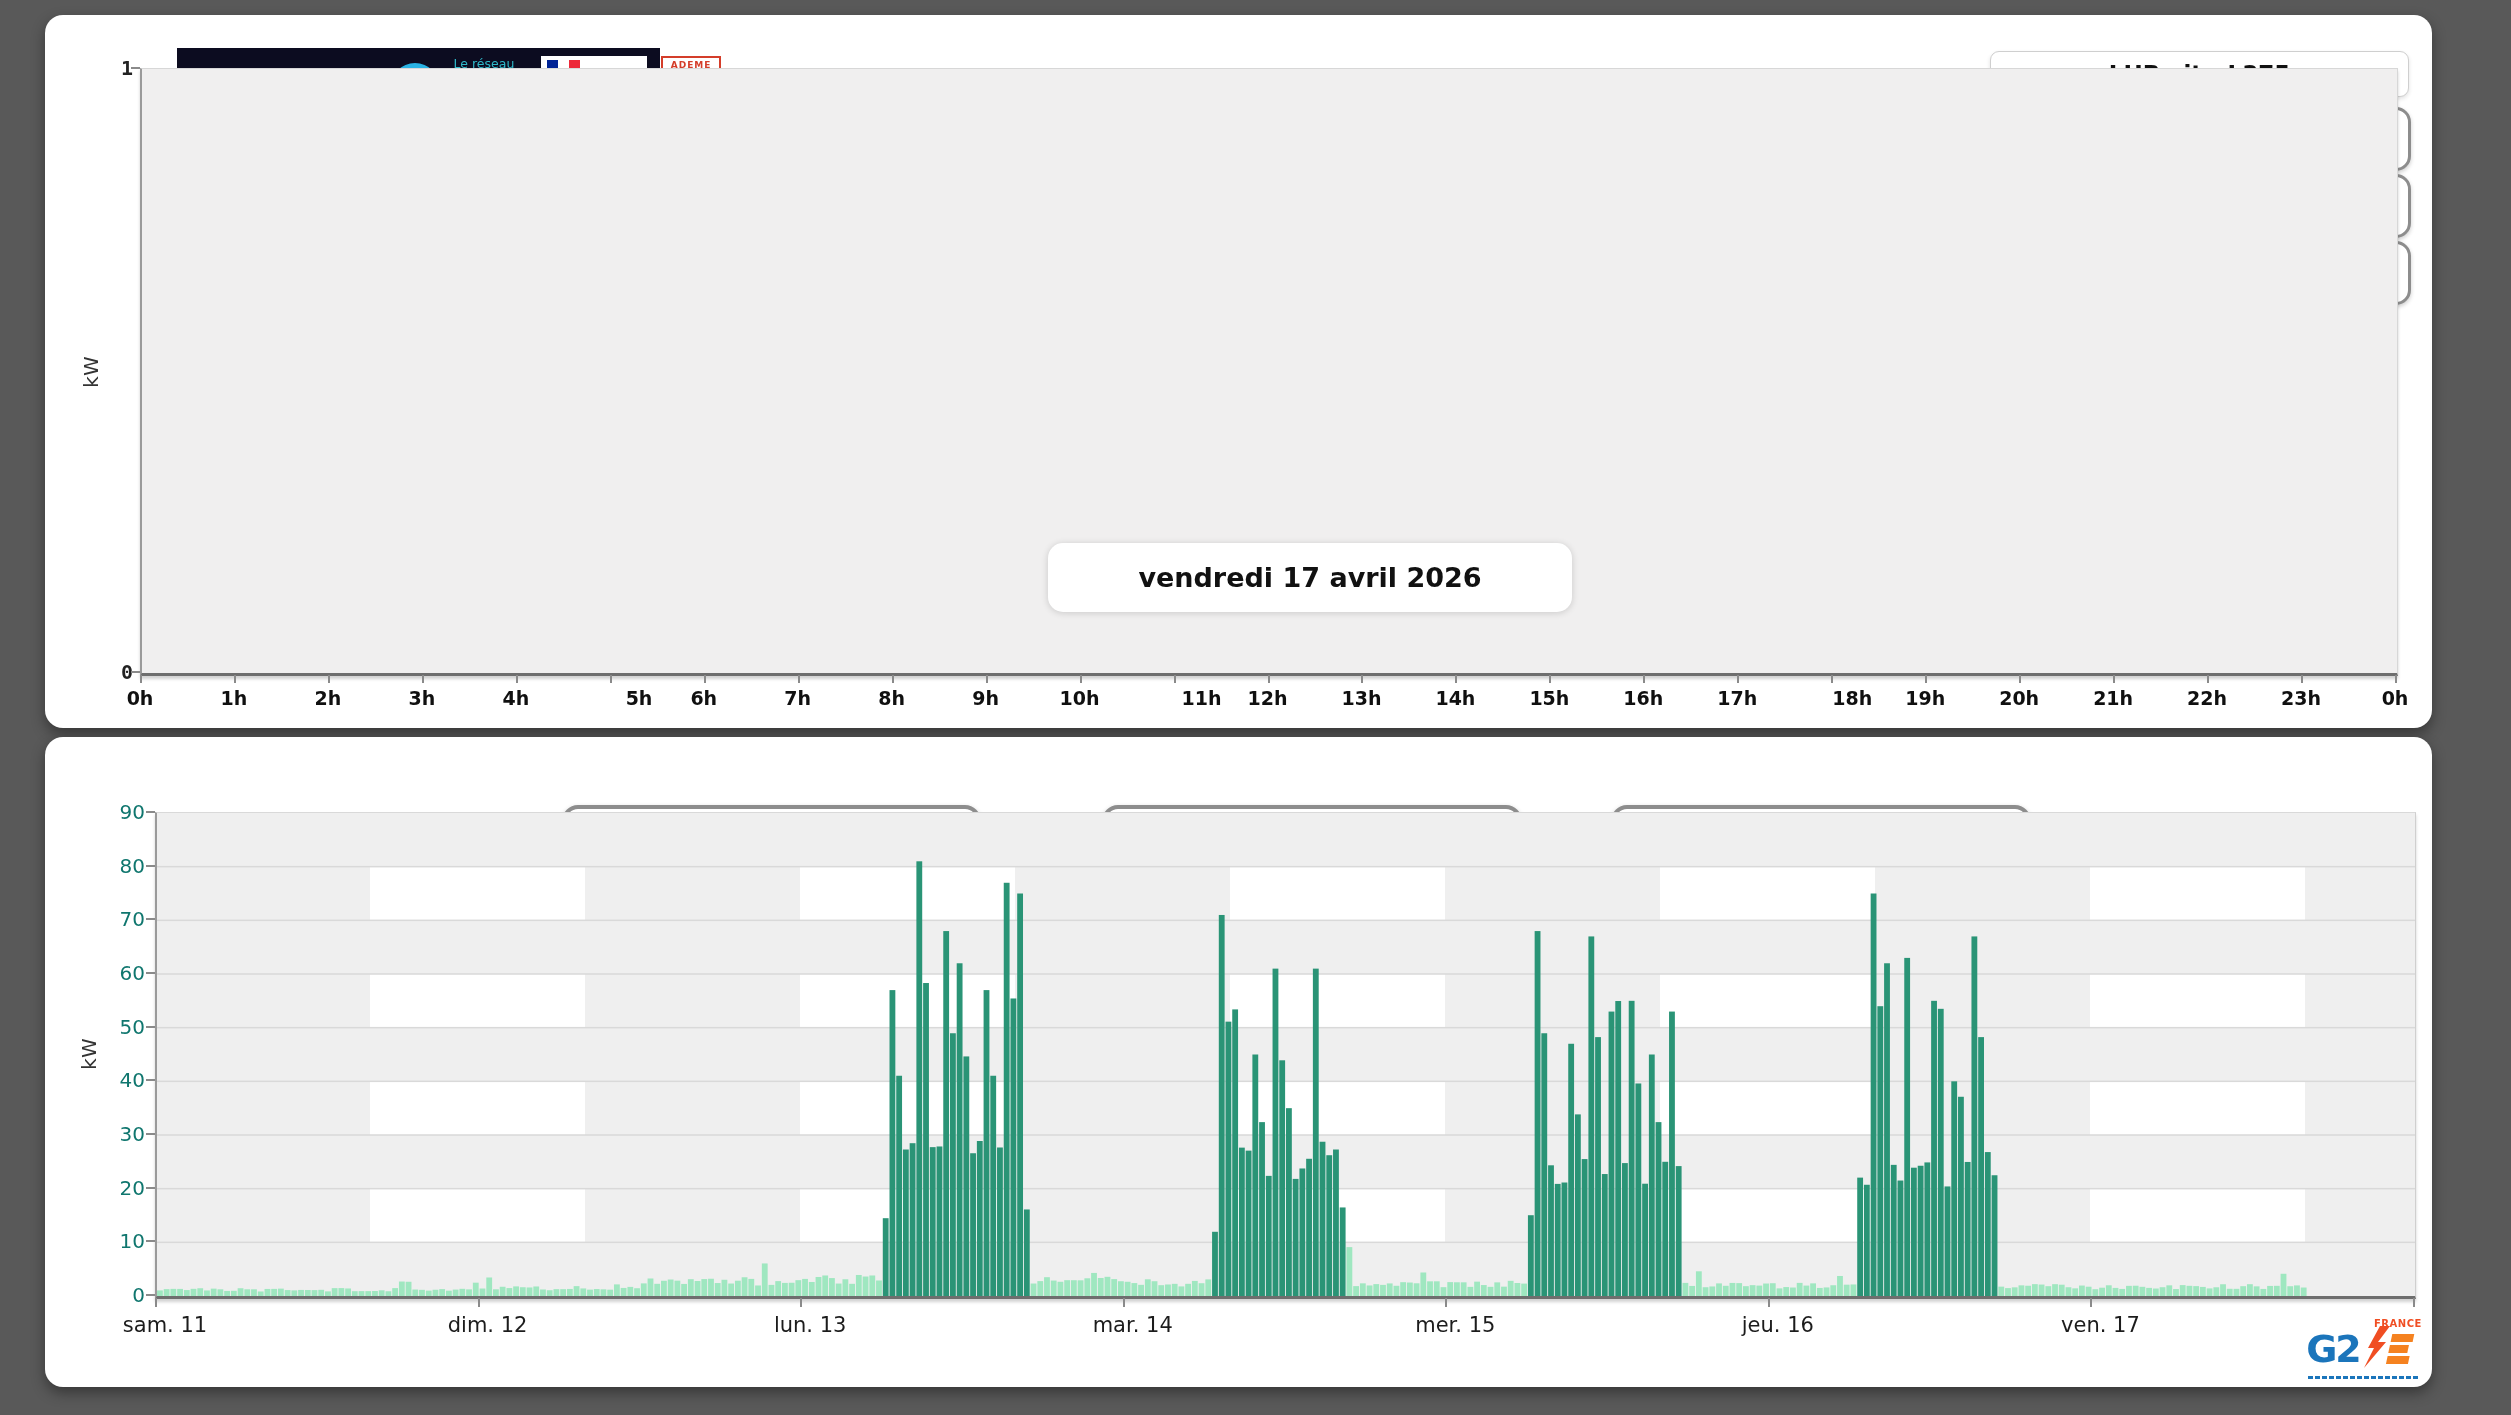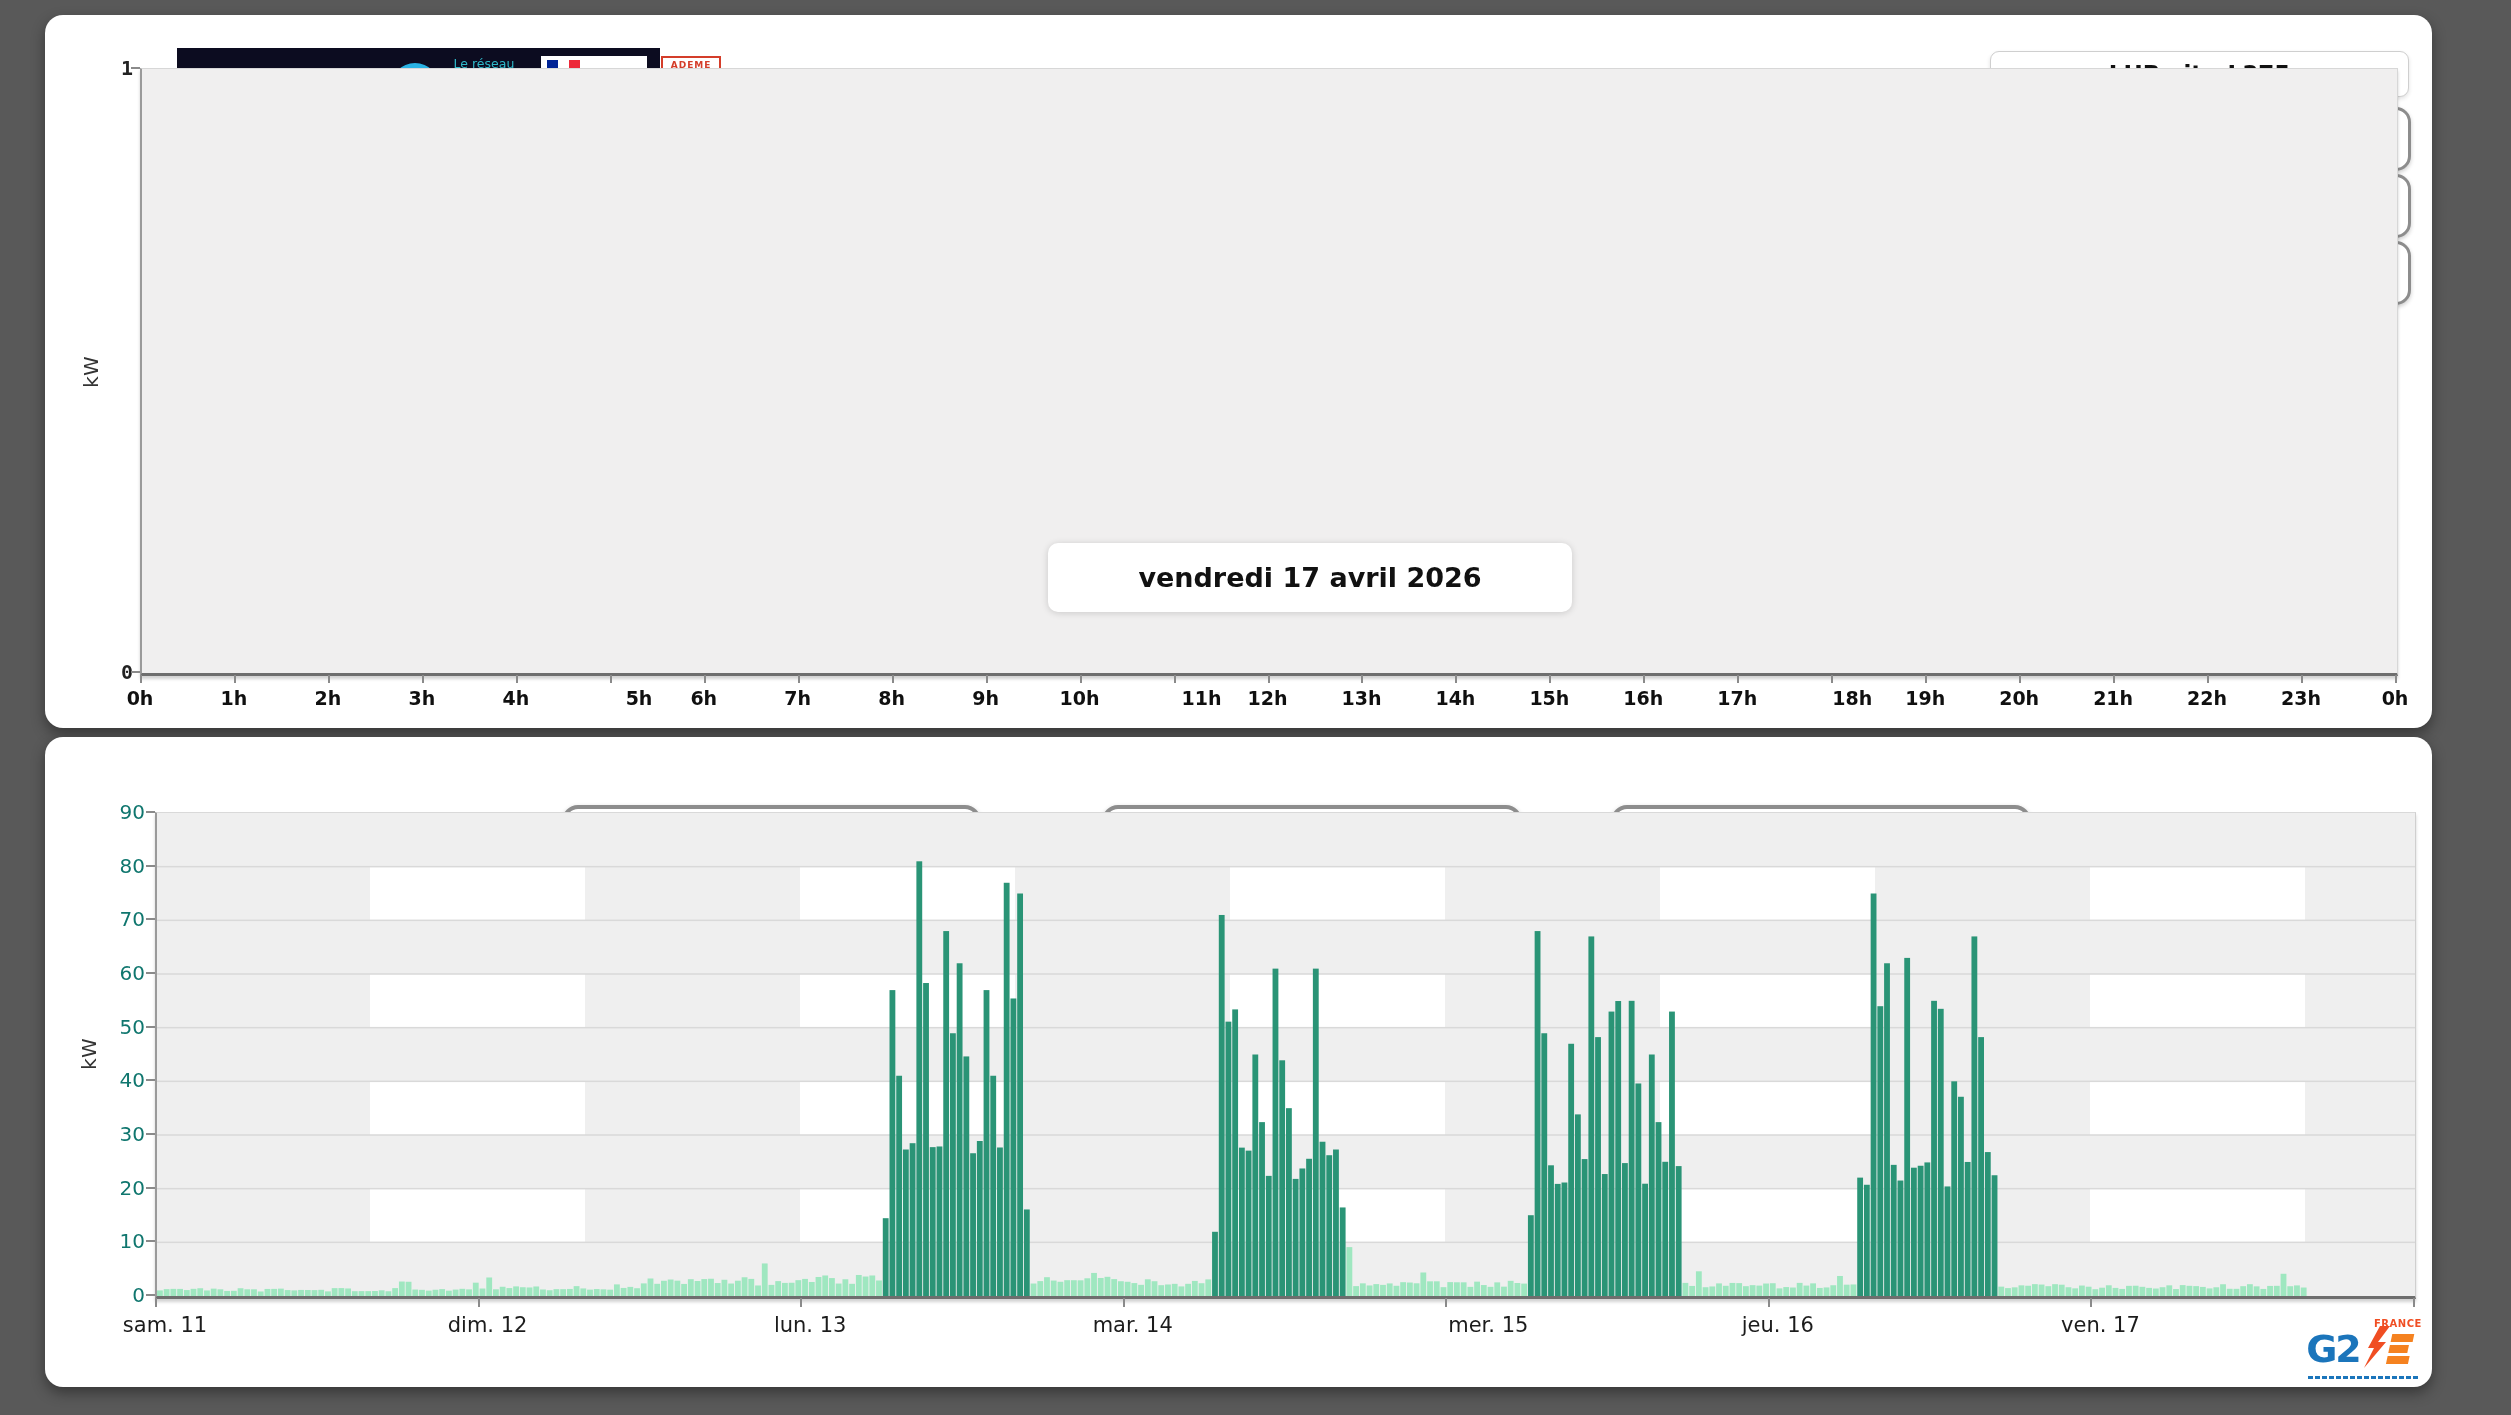--- a/index.html
+++ b/index.html
@@ -50,21 +50,21 @@
   .eco-tile{position:absolute;top:180px;height:60px;width:120px;cursor:pointer;}
   .eco-tile svg{display:block;width:100%;height:100%;}
 
   #site-title-box{position:absolute;left:1945px;top:36px;width:417px;height:44px;background:#fff;
                   border:1px solid #cfcfcf;border-radius:9px;display:flex;align-items:center;justify-content:center;
                   font:700 23px "DejaVu Sans","Liberation Sans",sans-serif;box-shadow:0 2px 4px rgba(0,0,0,.12);}
   .statbox{position:absolute;background:#fff;display:flex;align-items:center;justify-content:center;
            font:400 24px "DejaVu Sans","Liberation Sans",sans-serif;color:#0c0c0c;}
   .statbox.top{left:1948px;width:412px;height:58px;border:3px solid #8d8d8d;border-radius:15px;
                box-shadow:0 2px 4px rgba(0,0,0,.2);}
-  #date-box{position:absolute;left:1003px;top:528px;width:524px;height:69px;background:#fff;border-radius:10px;
+  #date-box{position:absolute;left:1003px;top:528px;width:524px;height:69px;background:#fff;border-radius:15px;
             display:flex;align-items:center;justify-content:center;
             font:700 27px "DejaVu Sans","Liberation Sans",sans-serif;box-shadow:0 1px 7px rgba(0,0,0,.16);}
 
   
   #bottom-plot{position:absolute;left:110px;top:75px;width:2258px;height:483px;background:#efefef;
                border-top:1px solid #d9d9d9;border-right:1px solid #cfcfcf;
                border-left:2px solid #9a9a9a;border-bottom:3px solid #6e6e6e;
                box-shadow:0 3px 3px rgba(0,0,0,.18);}
   #bottom-plot svg{position:absolute;left:0;top:0;}
   .ylab2{position:absolute;width:70px;text-align:right;font:400 20px "DejaVu Sans","Liberation Sans",sans-serif;color:#0f766e;}
@@ -656,21 +656,21 @@
     <div id="bot-xlabels">
         <div class="xtick" style="left: 110px; top: 561px; height: 9px;"></div>
         <div class="xday" style="left: 120px; top: 576px;">sam. 11</div>
         <div class="xtick" style="left: 432.571px; top: 561px; height: 9px;"></div>
         <div class="xday" style="left: 442.571px; top: 576px;">dim. 12</div>
         <div class="xtick" style="left: 755.143px; top: 561px; height: 9px;"></div>
         <div class="xday" style="left: 765.143px; top: 576px;">lun. 13</div>
         <div class="xtick" style="left: 1077.71px; top: 561px; height: 9px;"></div>
         <div class="xday" style="left: 1087.71px; top: 576px;">mar. 14</div>
         <div class="xtick" style="left: 1400.29px; top: 561px; height: 9px;"></div>
-        <div class="xday" style="left: 1410.29px; top: 576px; margin-left: 33px;">mer. 15</div>
+        <div class="xday" style="left: 1410.29px; top: 576px;">mer. 15</div>
         <div class="xtick" style="left: 1722.86px; top: 561px; height: 9px;"></div>
         <div class="xday" style="left: 1732.86px; top: 576px;">jeu. 16</div>
         <div class="xtick" style="left: 2045.43px; top: 561px; height: 9px;"></div>
         <div class="xday" style="left: 2055.43px; top: 576px;">ven. 17</div>
         <div class="xtick" style="left: 2368px; top: 561px; height: 9px;"></div>
       </div>
 
     <div id="g2e-logo">
       <div id="g2e-inner">
         <span id="g2e-g2">G2</span>

